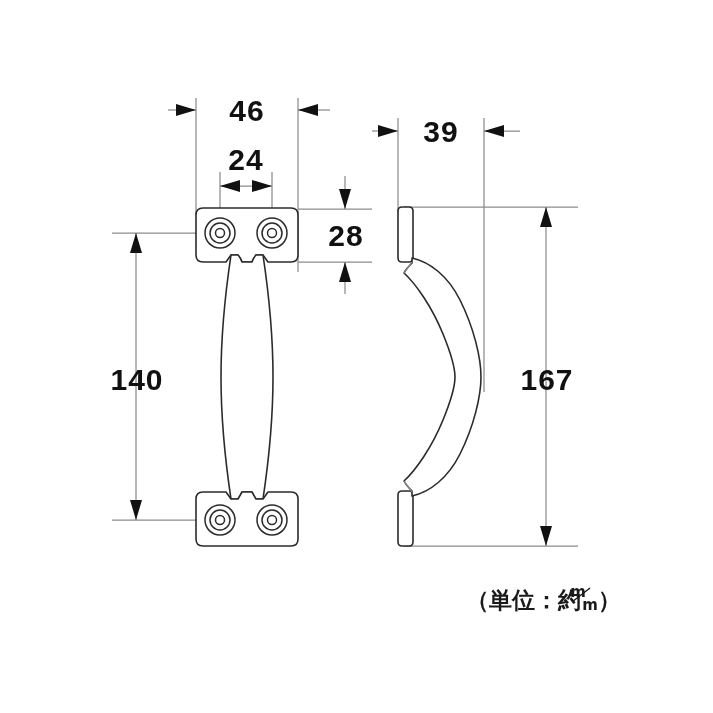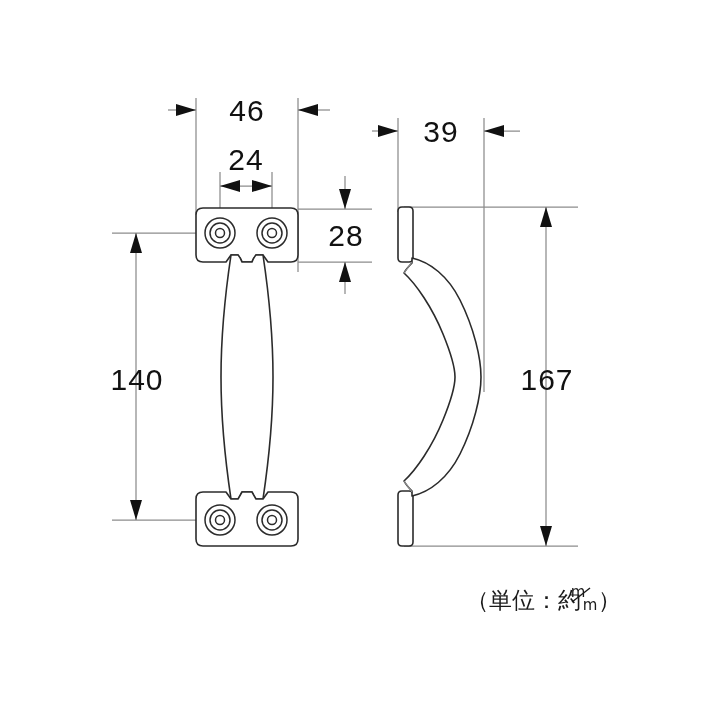--- a/index.html
+++ b/index.html
@@ -12,20 +12,21 @@
     width: 713px;
     height: 713px;
     font-family: "Liberation Sans", sans-serif;
     overflow: hidden;
   }
   #drawing-root {
     position: relative;
     width: 713px;
     height: 713px;
     background: #ffffff;
+    font-weight: bold;
   }
   svg#drawing {
     display: block;
     width: 713px;
     height: 713px;
   }
   .dim-text {
     font-family: "Liberation Sans", sans-serif;
     font-size: 30px;
     fill: #111111;

